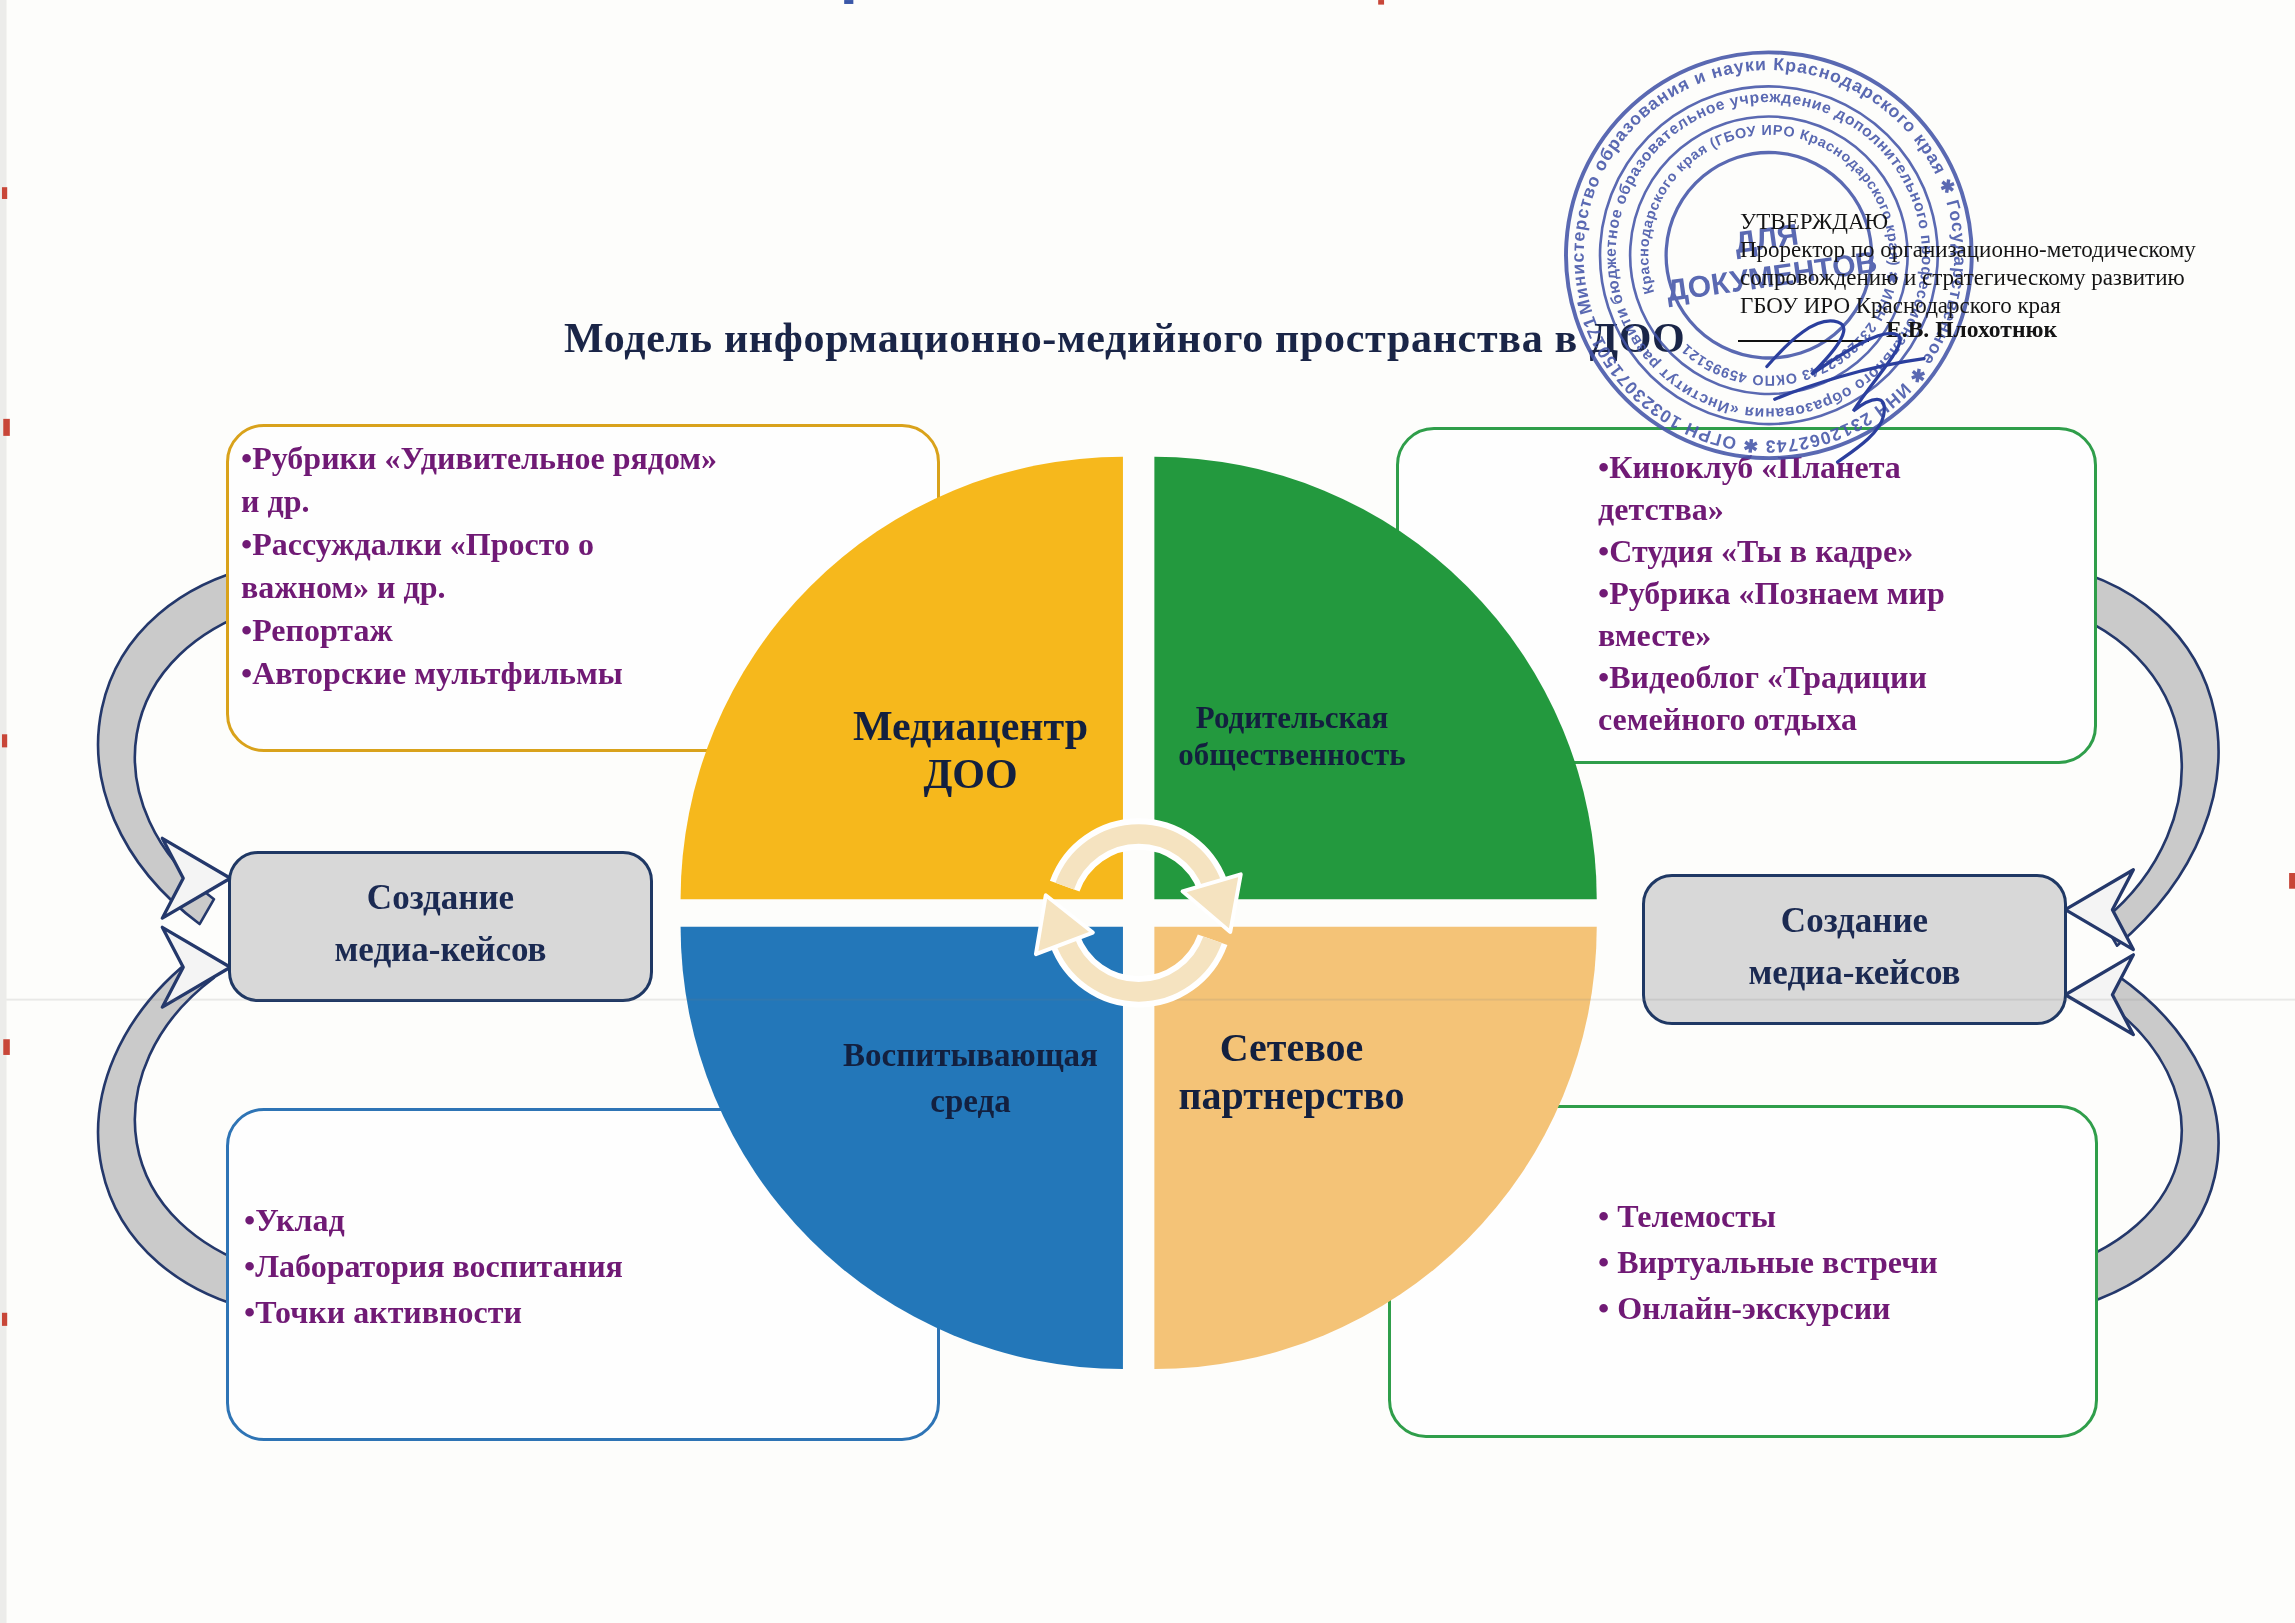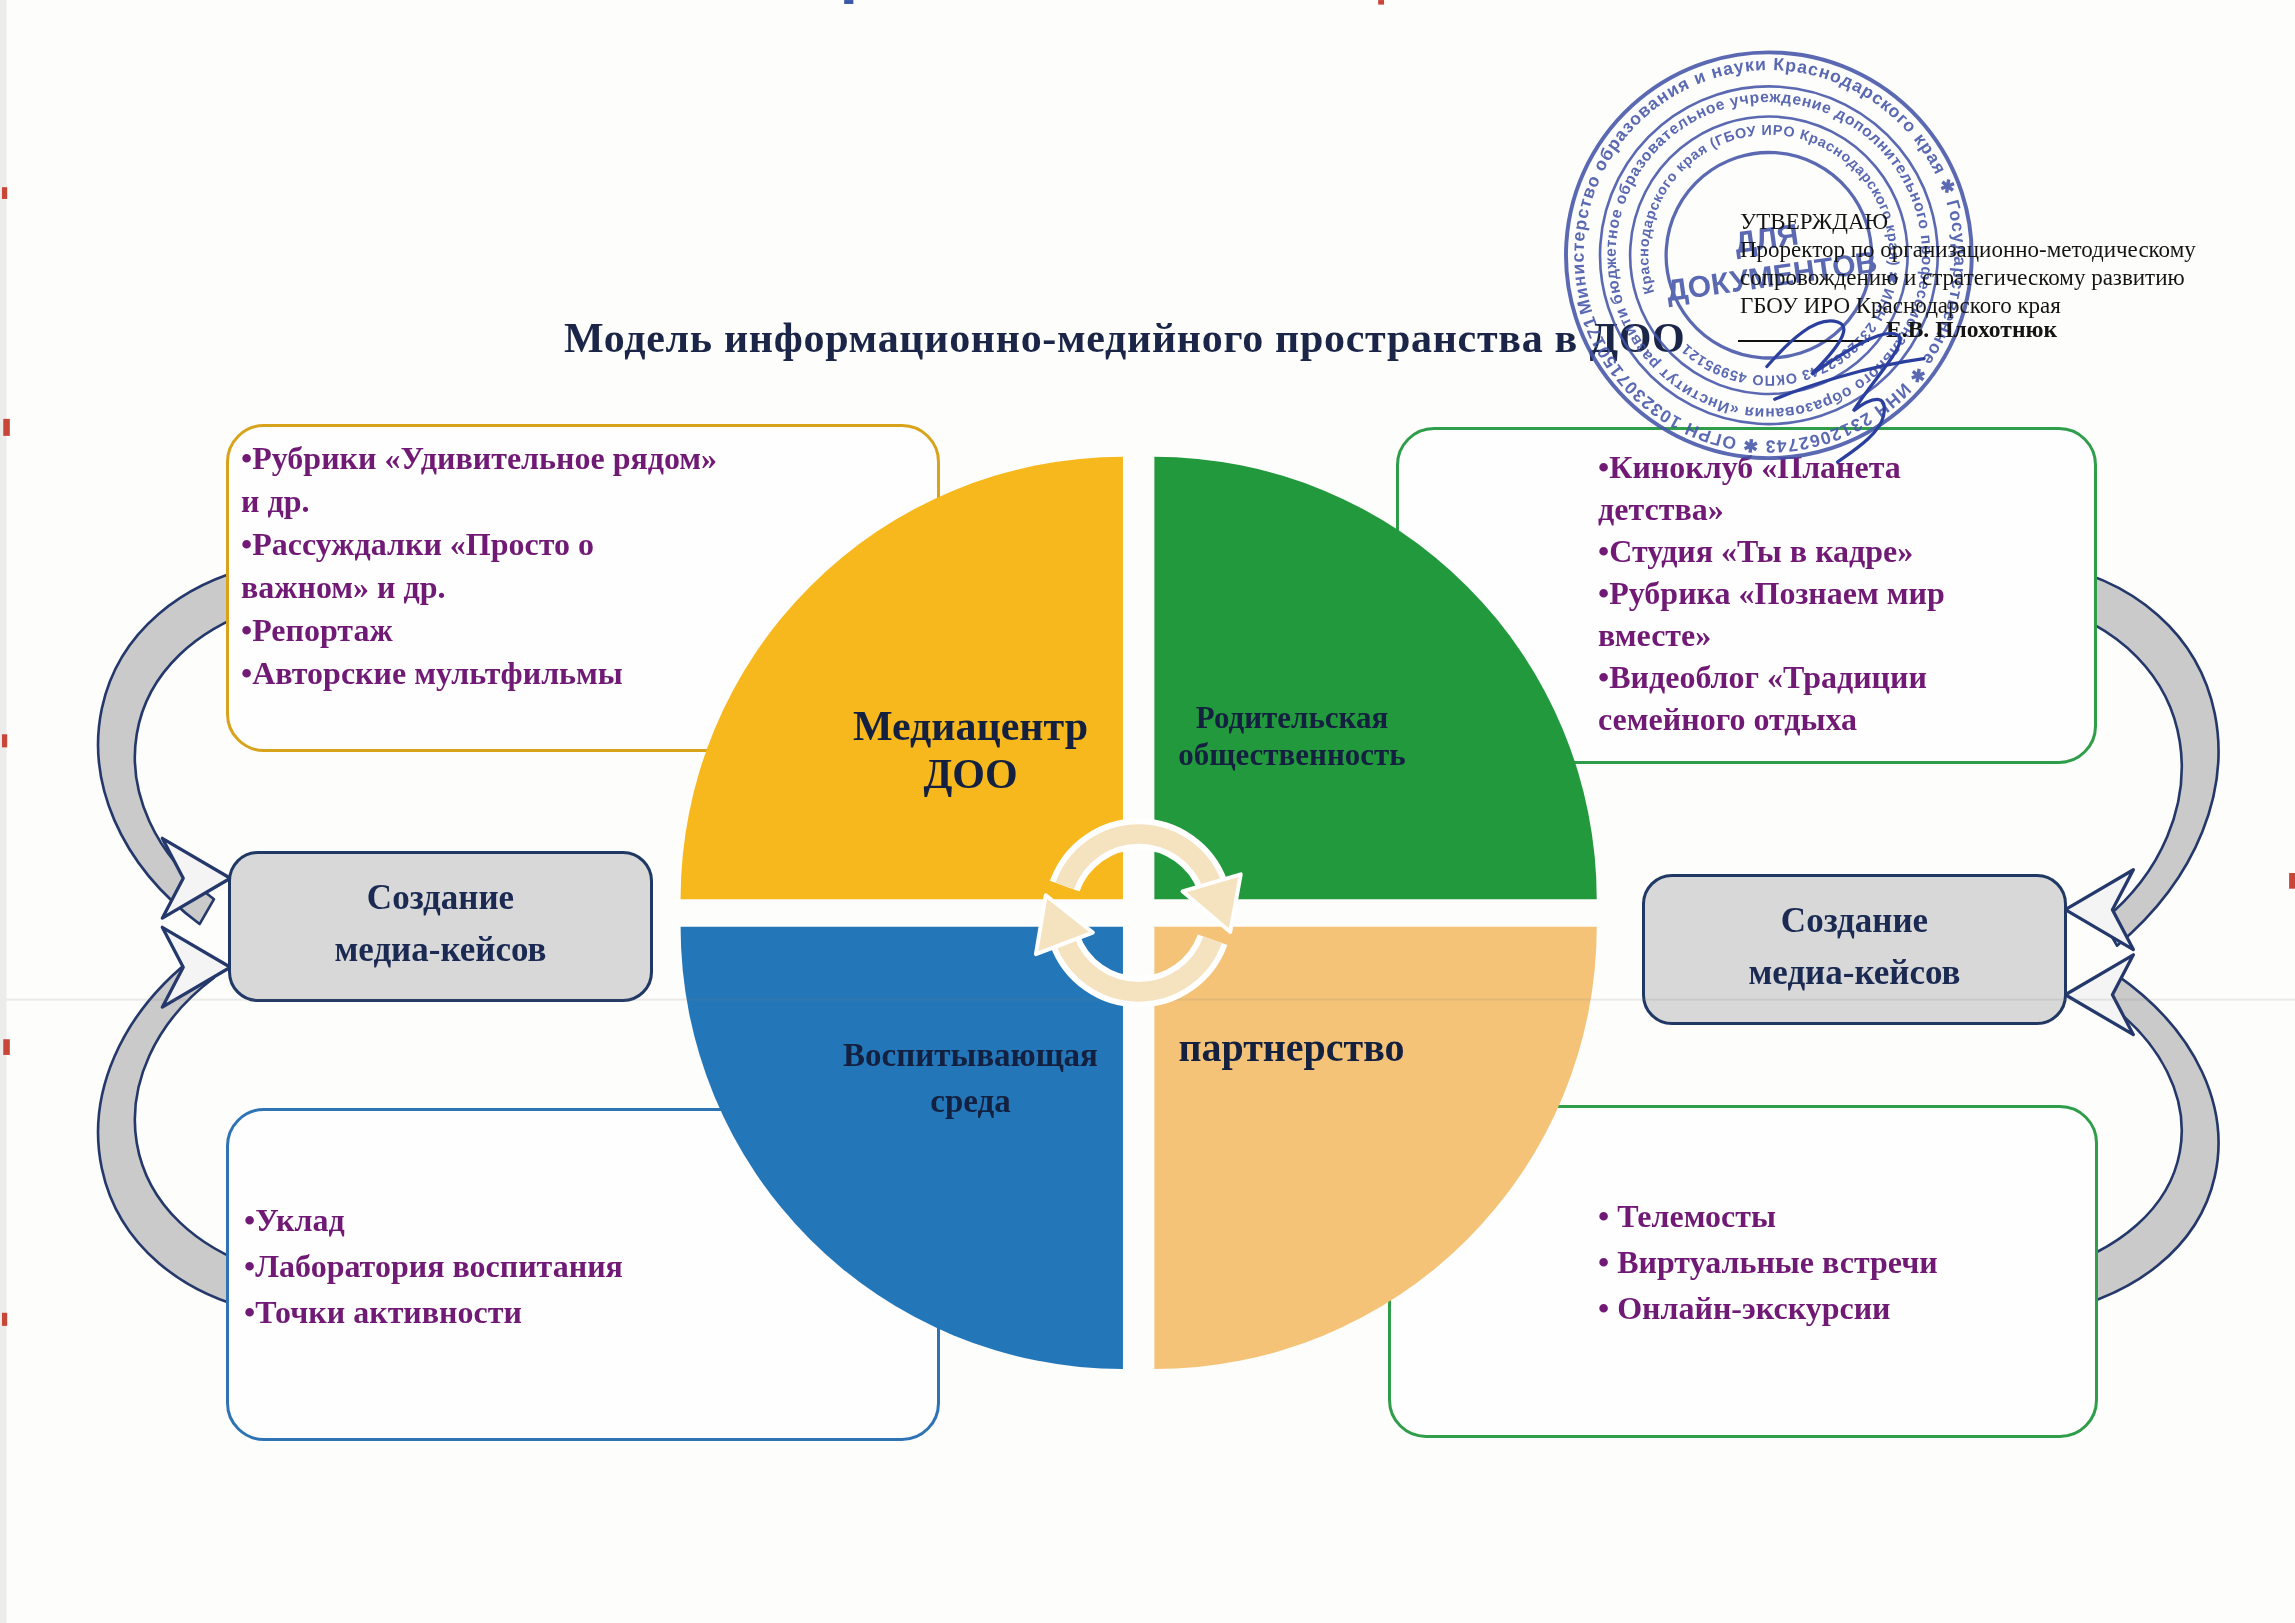--- a/index.html
+++ b/index.html
@@ -114,20 +114,21 @@
   </div>
   <div class="qlabel" style="left:1102px;top:699px;width:380px;font-size:31px;line-height:37px;">
     <div>Родительская</div>
     <div>общественность</div>
   </div>
   <div class="qlabel" style="left:774px;top:1032px;width:393px;font-size:33px;line-height:46px;">
     <div>Воспитывающая</div>
     <div>среда</div>
   </div>
   <div class="qlabel" style="left:1095px;top:1024px;width:393px;font-size:40px;line-height:48px;">
+    <div>Сетевое</div>
     <div>партнерство</div>
   </div>
 
   <div class="abs title" style="left:564px;top:314px;">Модель информационно-медийного пространства в ДОО</div>
 
   <svg width="2295" height="1623" style="opacity:0.88;" viewBox="0 0 3507 2480">
     <defs>
       <path id="ring-outer-path" d="M 2420 390 a 283 283 0 1 1 566 0 a 283 283 0 1 1 -566 0"></path>
       <path id="ring-middle-path" d="M 2469 390 a 234 234 0 1 1 468 0 a 234 234 0 1 1 -468 0"></path>
       <path id="ring-inner-path" d="M 2519 390 a 184 184 0 1 1 368 0 a 184 184 0 1 1 -368 0"></path>

